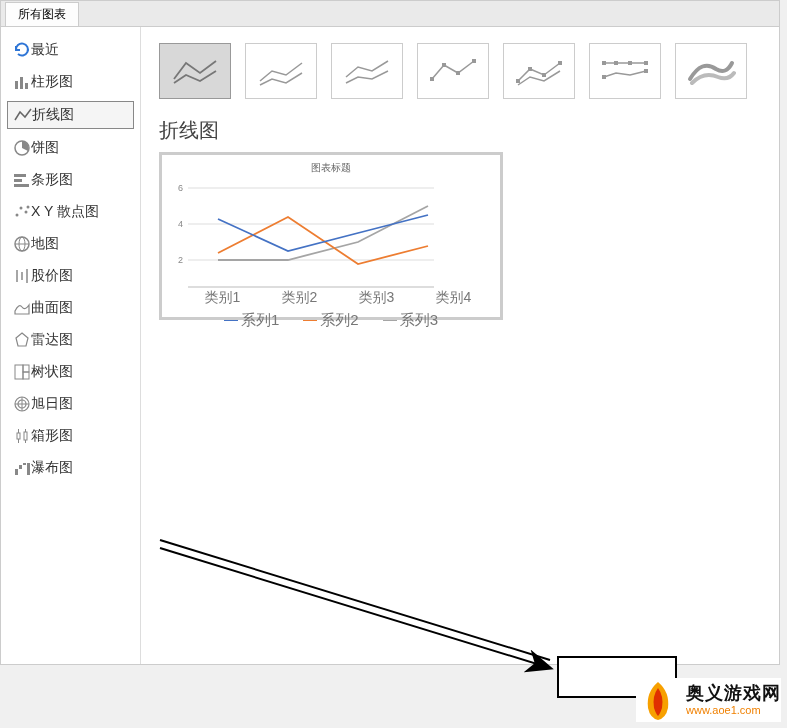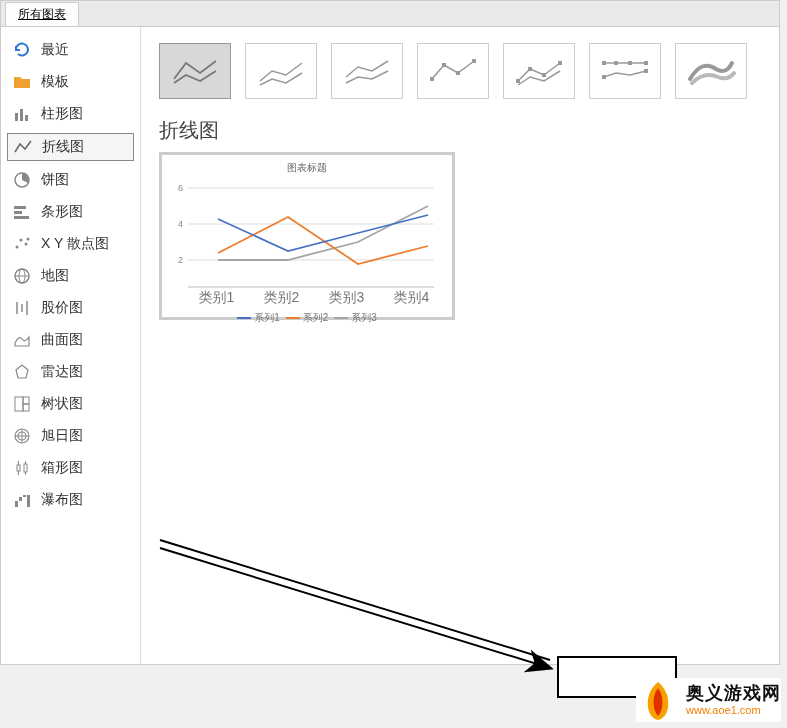--- a/index.html
+++ b/index.html
@@ -27,36 +27,34 @@
       align-items: flex-end;
     }
     .tab {
       background: #fdfdfd;
       border: 1px solid #ccc;
       border-bottom: none;
       padding: 3px 12px;
       margin-left: 4px;
       font-size: 12px;
       cursor: pointer;
-      text-decoration: underline;
     }
     .main-area {
       display: flex;
       height: calc(100% - 26px);
     }
     .sidebar {
       width: 140px;
       border-right: 1px solid #ddd;
       padding: 10px 6px;
       overflow-y: auto;
     }
     .sidebar-item {
       display: flex;
       align-items: center;
-      gap: 10px;
       padding: 4px 6px;
       margin-bottom: 6px;
       cursor: pointer;
       font-size: 14px;
       color: #333;
     }
     .sidebar-item.selected {
       border: 1px solid #888;
       background: #f5f5f5;
     }
@@ -93,21 +91,21 @@
       background: #d8d8d8;
       border: 1px solid #999;
     }
     .section-title {
       font-size: 20px;
       color: #444;
       margin-bottom: 8px;
       font-weight: normal;
     }
     .preview {
-      width: 296px;
+      width: 344px;
       height: 168px;
       border: 3px solid #ccc;
       background: #fff;
       position: relative;
       padding: 6px 8px 4px 8px;
     }
     .preview-title {
       text-align: center;
       font-size: 10px;
       color: #666;
@@ -117,22 +115,22 @@
     .preview-xlabels {
       display: flex;
       justify-content: space-around;
       font-size: 14px;
       color: #777;
       padding-left: 14px;
     }
     .preview-legend {
       display: flex;
       justify-content: center;
-      gap: 6px;
-      font-size: 10px;
+      gap: 24px;
+      font-size: 15px;
       color: #777;
       margin-top: 4px;
     }
     .legend-item { display: flex; align-items: center; gap: 3px; }
     .legend-line { width: 14px; height: 1.5px; display: inline-block; }
     .arrow-overlay {
       position: absolute;
       left: 150px;
       top: 530px;
       pointer-events: none;
@@ -176,28 +174,20 @@
       <div class="sidebar-item">
         <span class="sidebar-icon">
           <svg width="18" height="18" viewBox="0 0 18 18">
               <path d="M3 9 A6 6 0 1 1 5 13" fill="none" stroke="#2e75d6" stroke-width="2"></path>
               <path d="M3 5 L3 9 L7 9" fill="none" stroke="#2e75d6" stroke-width="2"></path>
             </svg>
         </span>
         <span>最近</span>
       </div>
 
-      <div class="sidebar-item">
-        <span class="sidebar-icon">
-          <svg width="18" height="18" viewBox="0 0 18 18">
-              <path d="M1 4 L7 4 L9 6 L17 6 L17 15 L1 15 Z" fill="#f0a030"></path>
-            </svg>
-        </span>
-        <span>模板</span>
-      </div>
 
       <div class="sidebar-item">
         <span class="sidebar-icon">
           <svg width="18" height="18" viewBox="0 0 18 18">
               <rect x="2" y="8" width="3" height="8" fill="#888"></rect>
               <rect x="7" y="4" width="3" height="12" fill="#888"></rect>
               <rect x="12" y="10" width="3" height="6" fill="#888"></rect>
             </svg>
         </span>
         <span>柱形图</span>

